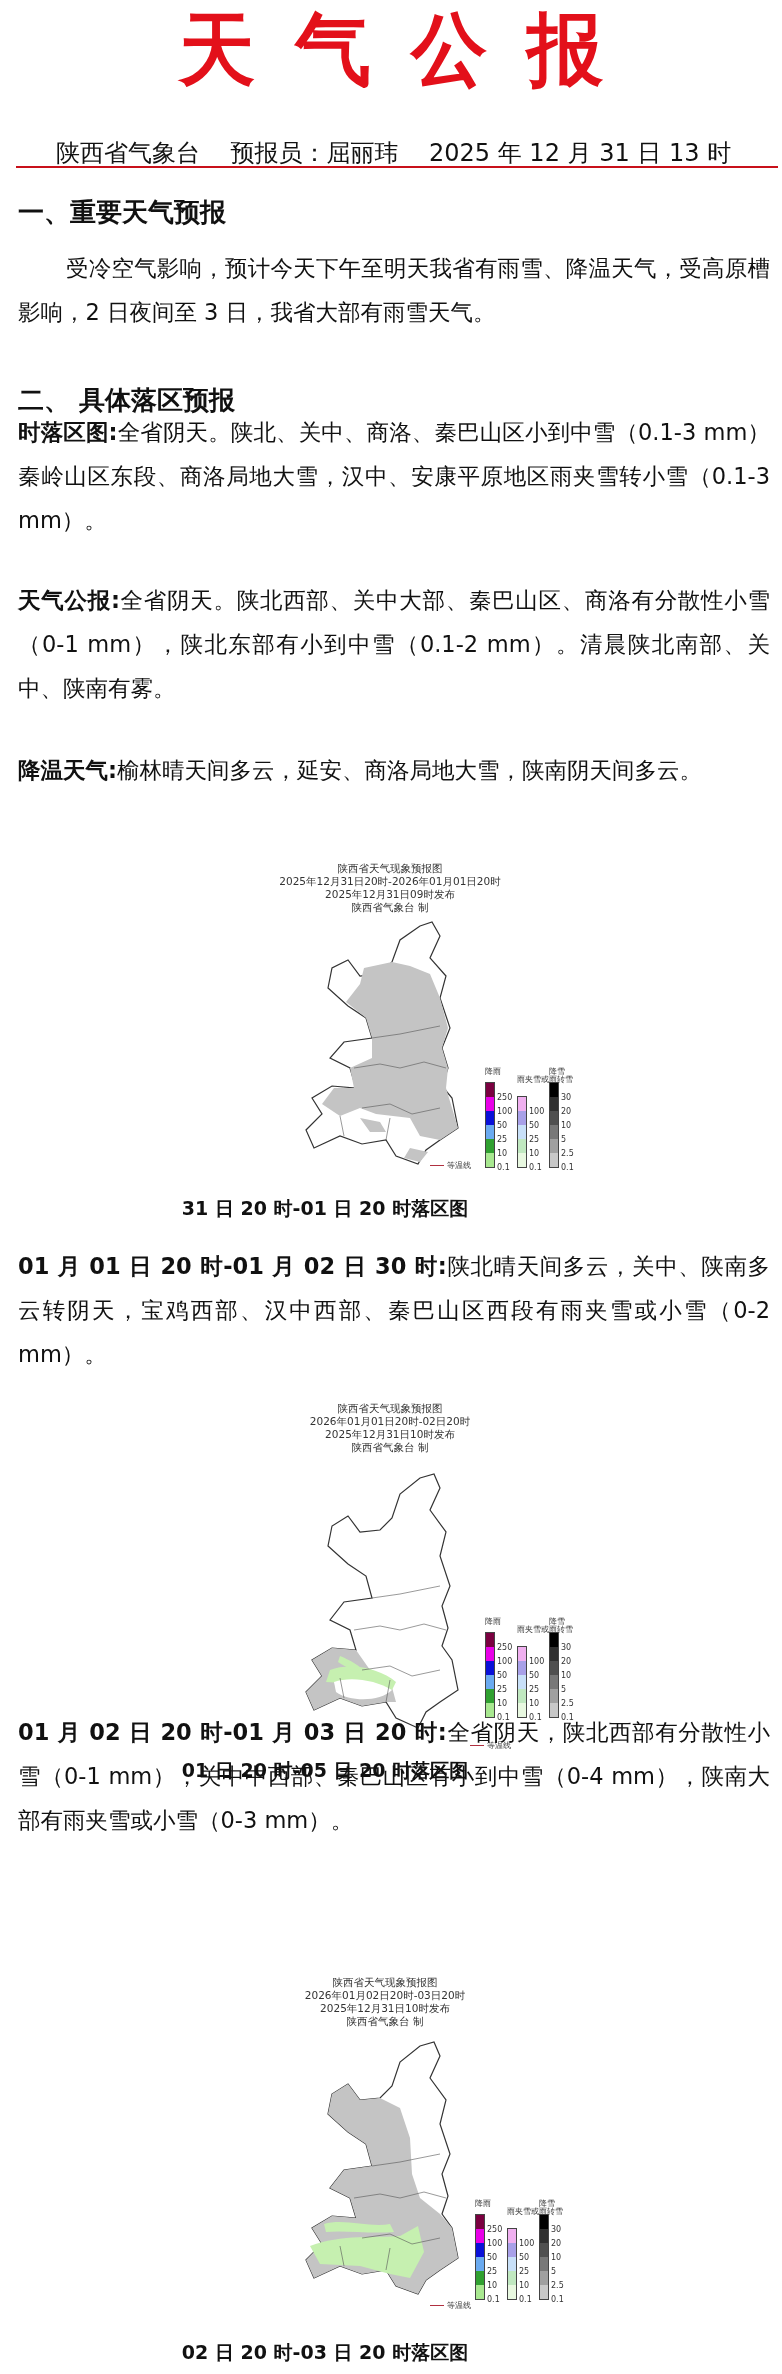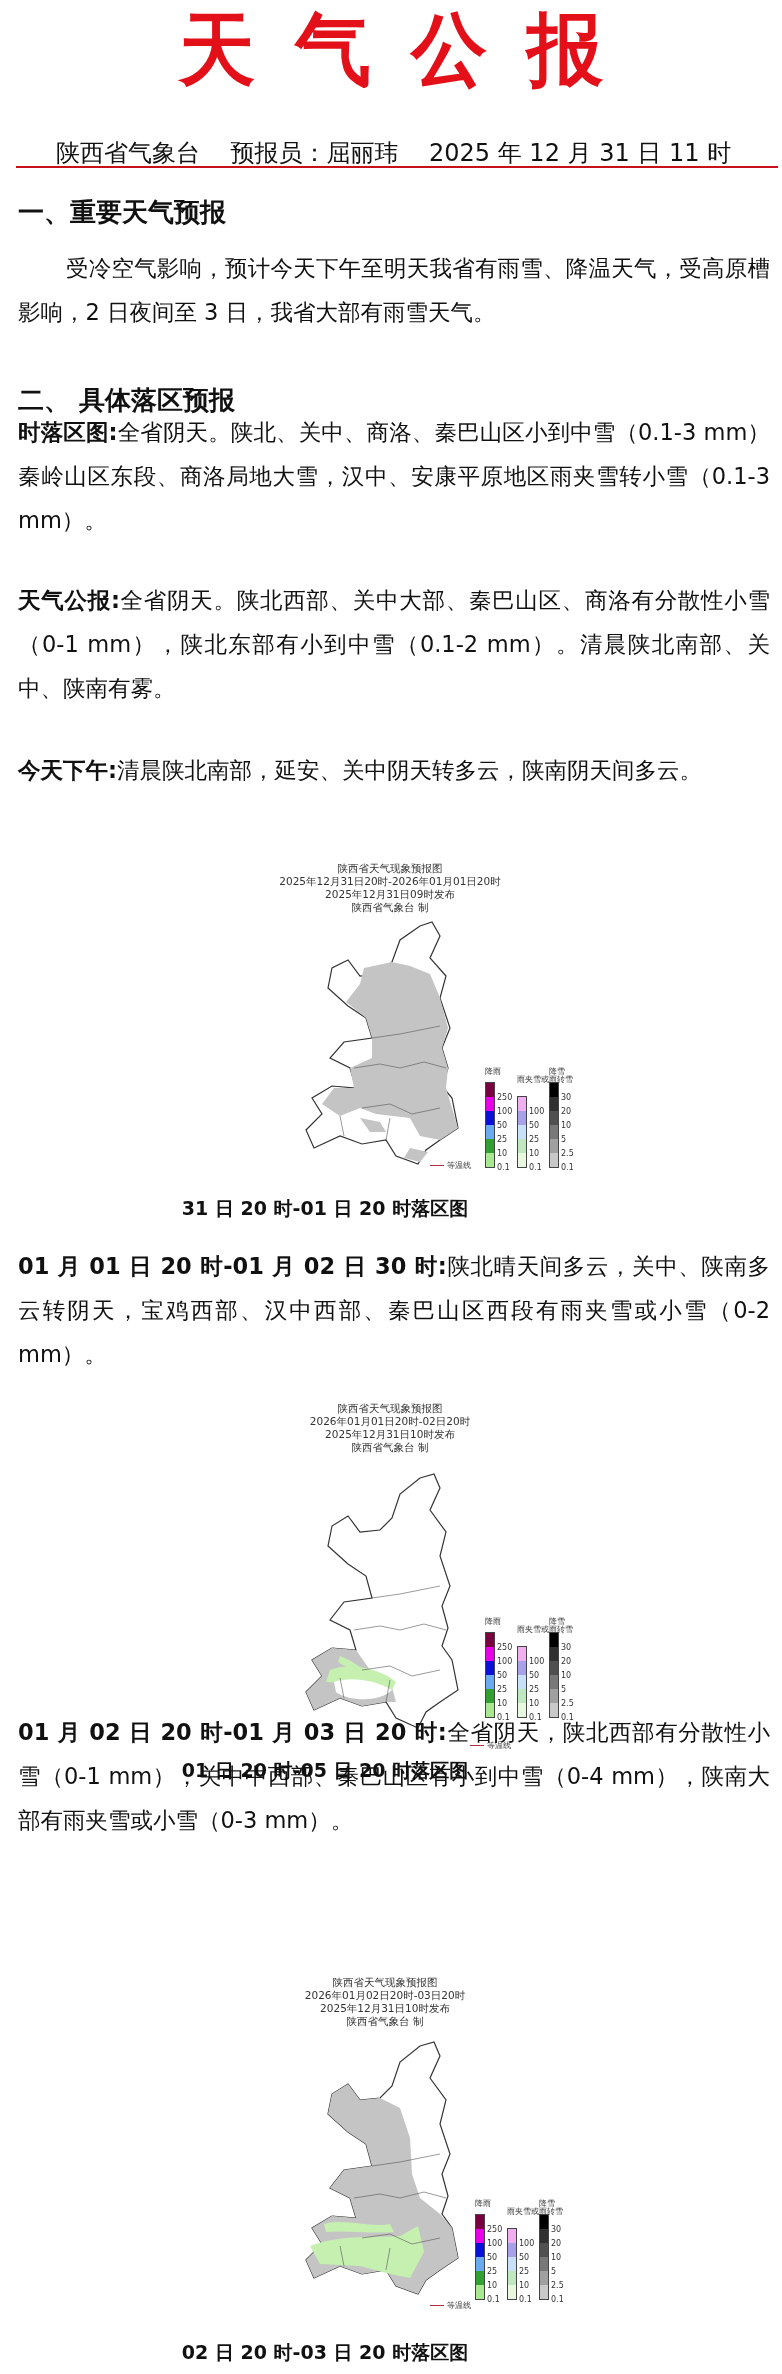--- a/index.html
+++ b/index.html
@@ -22,36 +22,36 @@
   .bar { position:absolute; width:10px; border:1px solid #444; box-sizing:border-box; }
   .seg { width:100%; }
   .tick { position:absolute; font-size:8px; line-height:8px; color:#333; white-space:nowrap; }
   .iso { position:absolute; font-size:8px; color:#333; white-space:nowrap; }
   .iso:before { content:""; display:inline-block; width:14px; height:1px; background:#b03040; vertical-align:middle; margin-right:3px; }
 </style>
 </head>
 <body>
 
 <div class="abs title">天气公报</div>
-<div class="abs meta">陕西省气象台    预报员：屈丽玮    2025 年 12 月 31 日 11 时</div>
+<div class="abs meta">陕西省气象台    预报员：屈丽玮    2025 年 12 月 31 日 13 时</div>
 <div class="abs redline"></div>
 
 <div class="abs h" style="top:196px">一、重要天气预报</div>
 <div class="abs p indent" style="top:246px">受冷空气影响，预计今天下午至明天我省有雨雪、降温天气，受高原槽影响，2 日夜间至 3 日，我省大部有雨雪天气。</div>
 
 <div class="abs h" style="top:384px">二、  具体落区预报</div>
 
 <div class="abs p" style="top:410px">
   <b>时落区图:</b><span>全省阴天。陕北、关中、商洛、秦巴山区小到中雪（0.1-3 mm）秦岭山区东段、商洛局地大雪，汉中、安康平原地区雨夹雪转小雪（0.1-3 mm）。</span>
 </div>
 <div class="abs p" style="top:578px">
   <b>天气公报:</b><span>全省阴天。陕北西部、关中大部、秦巴山区、商洛有分散性小雪（0-1 mm），陕北东部有小到中雪（0.1-2 mm）。清晨陕北南部、关中、陕南有雾。</span>
 </div>
 <div class="abs p" style="top:748px">
-  <b>今天下午:</b><span>清晨陕北南部，延安、关中阴天转多云，陕南阴天间多云。</span>
+  <b>降温天气:</b><span>榆林晴天间多云，延安、商洛局地大雪，陕南阴天间多云。</span>
 </div>
 
 <div class="abs" style="left:260px; top:862px; width:260px;">
   <div class="maphdr">陕西省天气现象预报图</div>
   <div class="maphdr">2025年12月31日20时-2026年01月01日20时</div>
   <div class="maphdr">2025年12月31日09时发布</div>
   <div class="maphdr">陕西省气象台 制</div>
 </div>
 <svg class="map" style="left:300px; top:918px;" width="200" height="250" viewBox="0 0 200 250">
   <path d="M120,8 L132,4 L140,18 L130,40 L146,58 L140,80 L150,110 L142,130 L148,150 L142,168 L152,180 L158,210 L140,222 L126,232 L118,246 L96,238 L86,222 L62,226 L40,218 L14,230 L6,212 L22,196 L12,180 L32,168 L56,170 L50,150 L30,140 L44,124 L72,120 L66,100 L48,88 L28,70 L32,50 L48,42 L60,58 L80,56 L92,44 L100,22 Z" fill="#ffffff" stroke="#333" stroke-width="1.2"></path>

